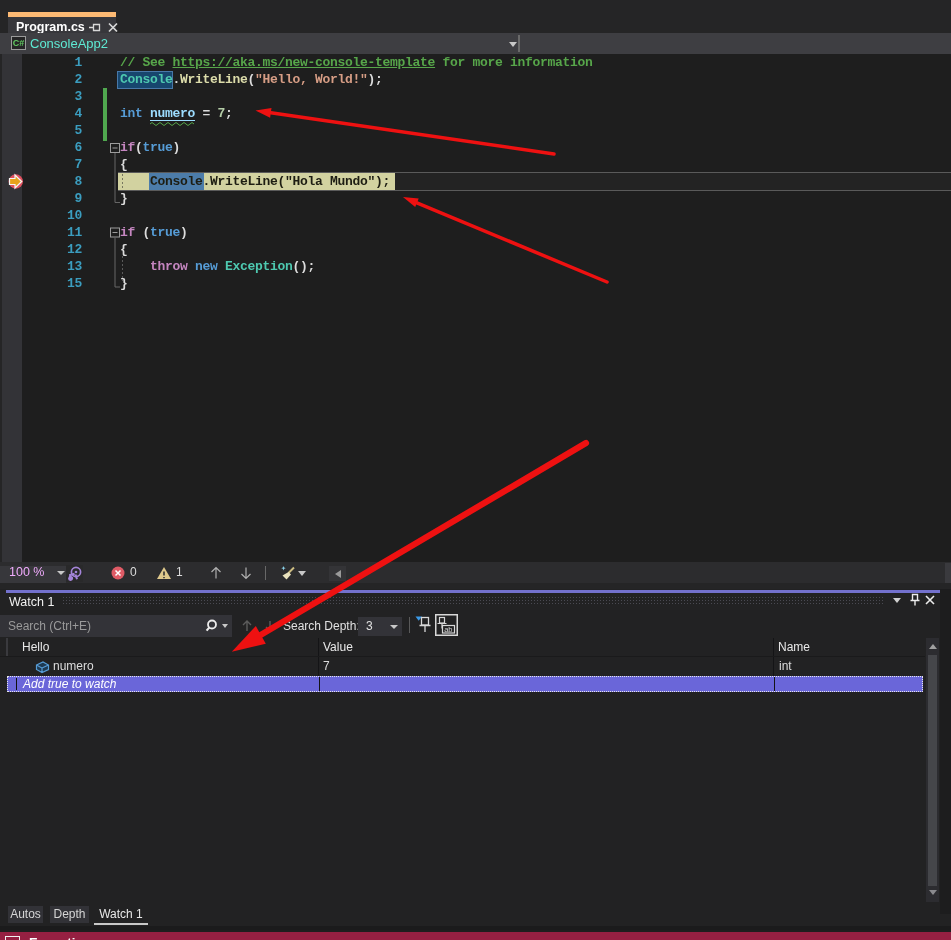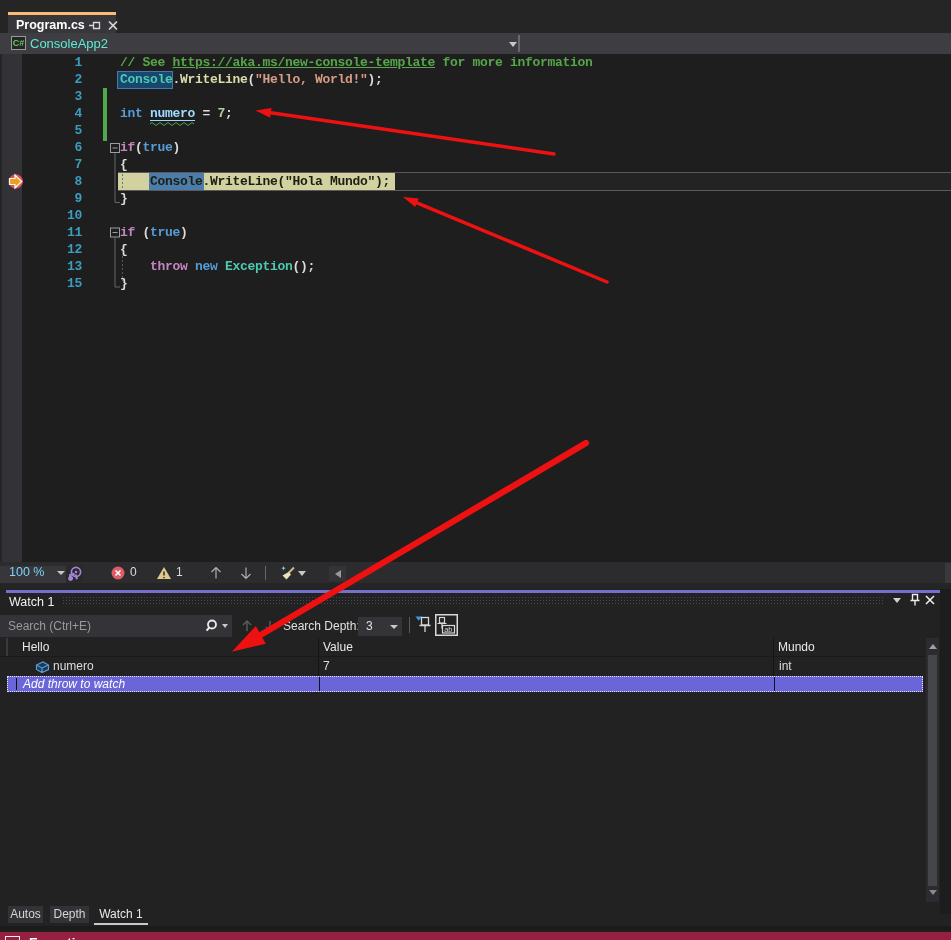--- a/index.html
+++ b/index.html
@@ -9,21 +9,21 @@
 .cm{color:#57a64a;} .k{color:#569cd6;} .c2{color:#c586c0;} .t{color:#4ec9b0;}
 .m{color:#dcdcaa;text-align:center;} .s{color:#d69d85;} .n{color:#b5cea8;} .d{color:#dcdcdc;} .i{color:#9cdcfe;}
 .row{position:absolute;left:120px;height:17px;line-height:17px;white-space:pre;
  font-family:"Liberation Mono",monospace;font-size:13px;letter-spacing:-0.3px;font-weight:bold;}
 .ln{position:absolute;width:52px;height:17px;line-height:17px;text-align:right;
  color:#3b9dbf;font-family:"Liberation Mono",monospace;font-size:13px;letter-spacing:-0.3px;font-weight:bold;}
 </style></head>
 <body>
 
 <div class="abs" style="left:0;top:0;width:951px;height:33px;background:#252526;"></div>
-<div class="abs" style="left:8px;top:12px;width:108px;height:21px;background:#37373b;border-top:3px solid #fdba74;box-sizing:border-box;">
+<div class="abs" style="left:8px;top:12px;width:108px;height:21px;background:#37373b;border-top:5px solid #fdba74;box-sizing:border-box;">
   <span class="abs" style="left:8px;top:0;line-height:20px;font-size:12.5px;font-weight:bold;color:#ffffff;">Program.cs</span>
   <svg class="abs" style="left:76px;top:2px;" width="40" height="17" viewBox="0 0 40 17">
     <g stroke="#d8d8d8" stroke-width="1.3" fill="none">
       <path d="M9.5 5.5 L15.5 5.5 L15.5 11.5 L9.5 11.5 Z M9.5 8.5 L5 8.5"></path>
       <path d="M25 4.5 L33 12.5 M33 4.5 L25 12.5" stroke-width="1.7"></path>
     </g>
   </svg>
 </div>
 
 <div class="abs" style="left:0;top:33px;width:951px;height:21px;background:#3e3e42;">
@@ -90,21 +90,21 @@
     <line x1="122.5" y1="120" x2="122.5" y2="136" stroke="#77775f" stroke-width="1" stroke-dasharray="2,2"></line>
     <line x1="122.5" y1="198" x2="122.5" y2="227" stroke="#5a5a5a" stroke-width="1" stroke-dasharray="2,2"></line>
 
     <line x1="150" y1="66.5" x2="195" y2="66.5" stroke="#9cdcfe" stroke-width="1"></line>
     <path d="M150 70 q2 -3 4 0 q2 3 4 0 q2 -3 4 0 q2 3 4 0 q2 -3 4 0 q2 3 4 0 q2 -3 4 0 q2 3 4 0 q2 -3 4 0 q2 3 4 0 q2 -3 4 0" fill="none" stroke="#57a64a" stroke-width="1"></path>
   </svg>
 </div>
 
 <div class="abs" id="toolbar" style="left:0;top:562px;width:951px;height:21px;background:#2c2c2e;">
   <div class="abs" style="left:0;top:4px;width:66px;height:17px;background:#37373b;"></div>
-  <span class="abs" style="left:9px;top:0;line-height:21px;font-size:12.5px;color:#7dd3fc;">100 %</span>
+  <span class="abs" style="left:9px;top:0;line-height:21px;font-size:12.5px;color:#f0abfc;">100 %</span>
   <div class="abs" style="left:57px;top:9px;width:0;height:0;border-left:4px solid transparent;border-right:4px solid transparent;border-top:4.5px solid #c8c8c8;"></div>
   <div class="abs" style="left:66px;top:3px;width:17px;height:17px;background:#29292a;"></div>
   <svg class="abs" style="left:66px;top:3px;" width="17" height="17" viewBox="0 0 17 17">
     <circle cx="10" cy="7" r="4.6" fill="none" stroke="#a484d9" stroke-width="1.7"></circle>
     <circle cx="10" cy="7" r="1.3" fill="#a484d9"></circle>
     <path d="M3.2 10.2 L8.5 8.8 M9.5 9.5 L11 14.2" stroke="#a484d9" stroke-width="2" fill="none"></path>
     <path d="M2 13.5 a2.6 2.6 0 1 0 3.4 -2.6 L5 9.5 L3.4 10.2 Z" fill="#a484d9"></path>
   </svg>
   <svg class="abs" style="left:111px;top:4px;" width="14" height="14" viewBox="0 0 14 14">
     <circle cx="7" cy="7" r="6.5" fill="#df5b66"></circle>
@@ -178,36 +178,36 @@
   <svg class="abs" style="left:435px;top:25px;" width="23" height="22" viewBox="0 0 23 22">
     <rect x="0.75" y="0.75" width="21.5" height="20.5" fill="none" stroke="#d8d8d8" stroke-width="1.5"></rect>
     <rect x="4.5" y="3.5" width="5" height="5.5" fill="none" stroke="#d8d8d8" stroke-width="1.2"></rect>
     <path d="M2.5 9.5 L11.5 9.5 M7 9.5 L7 14.5" stroke="#d8d8d8" stroke-width="1.2" fill="none"></path>
     <rect x="7.5" y="11.5" width="12" height="7.5" fill="none" stroke="#d8d8d8" stroke-width="1.2"></rect>
     <text x="9.2" y="17.8" font-family="Liberation Sans,sans-serif" font-size="7.5" fill="#d8d8d8">ab</text>
   </svg>
 
   <span class="abs" style="left:22px;top:49px;line-height:19px;font-size:12px;color:#e8e8e8;">Hello</span>
   <span class="abs" style="left:323px;top:49px;line-height:19px;font-size:12px;color:#e8e8e8;">Value</span>
-  <span class="abs" style="left:778px;top:49px;line-height:19px;font-size:12px;color:#e8e8e8;">Mundo</span>
+  <span class="abs" style="left:778px;top:49px;line-height:19px;font-size:12px;color:#e8e8e8;">Name</span>
   <div class="abs" style="left:318px;top:49px;width:1px;height:38px;background:#141416;"></div>
   <div class="abs" style="left:773px;top:49px;width:1px;height:38px;background:#141416;"></div>
   <div class="abs" style="left:6px;top:49px;width:1.5px;height:19px;background:#3a3a3e;"></div>
   <div class="abs" style="left:0;top:67px;width:925px;height:1px;background:#1a1a1b;"></div>
 
   <svg class="abs" style="left:35px;top:71px;" width="15" height="14" viewBox="0 0 15 14">
     <path d="M1.5 5 L8 2 L13.5 5 L13.5 9.5 L7 12.5 L1.5 9.5 Z M1.5 5 L7 8 L7 12.5 M7 8 L13.5 5" fill="#1e3a52" stroke="#569cd6" stroke-width="1.2"></path>
   </svg>
   <span class="abs" style="left:53px;top:68px;line-height:19px;font-size:12px;color:#dcdcdc;">numero</span>
   <span class="abs" style="left:323px;top:68px;line-height:19px;font-size:12px;color:#dcdcdc;">7</span>
   <span class="abs" style="left:779px;top:68px;line-height:19px;font-size:12px;color:#dcdcdc;">int</span>
 
   <div class="abs" style="left:7px;top:87px;width:916px;height:16px;background:#6a66d9;border:1px dotted #e8e8e8;box-sizing:border-box;">
     <div class="abs" style="left:8px;top:1px;width:1px;height:12px;background:#101010;"></div>
-    <span class="abs" style="left:15px;top:0;line-height:14px;font-size:12px;font-style:italic;color:#ffffff;">Add throw to watch</span>
+    <span class="abs" style="left:15px;top:0;line-height:14px;font-size:12px;font-style:italic;color:#ffffff;">Add true to watch</span>
     <div class="abs" style="left:311px;top:0;width:1px;height:14px;background:#141416;"></div>
     <div class="abs" style="left:766px;top:0;width:1px;height:14px;background:#141416;"></div>
   </div>
 
   <div class="abs" style="left:926px;top:49px;width:13px;height:264px;background:#2c2c30;">
     <div class="abs" style="left:2px;top:17px;width:9px;height:231px;background:#45464a;"></div>
     <div class="abs" style="left:2.5px;top:6px;width:0;height:0;border-left:4px solid transparent;border-right:4px solid transparent;border-bottom:5px solid #a0a0a0;"></div>
     <div class="abs" style="left:2.5px;top:252px;width:0;height:0;border-left:4px solid transparent;border-right:4px solid transparent;border-top:5px solid #8a8a8e;"></div>
   </div>
   <div class="abs" style="left:940px;top:0;width:11px;height:325px;background:#1d1d1e;"></div>

